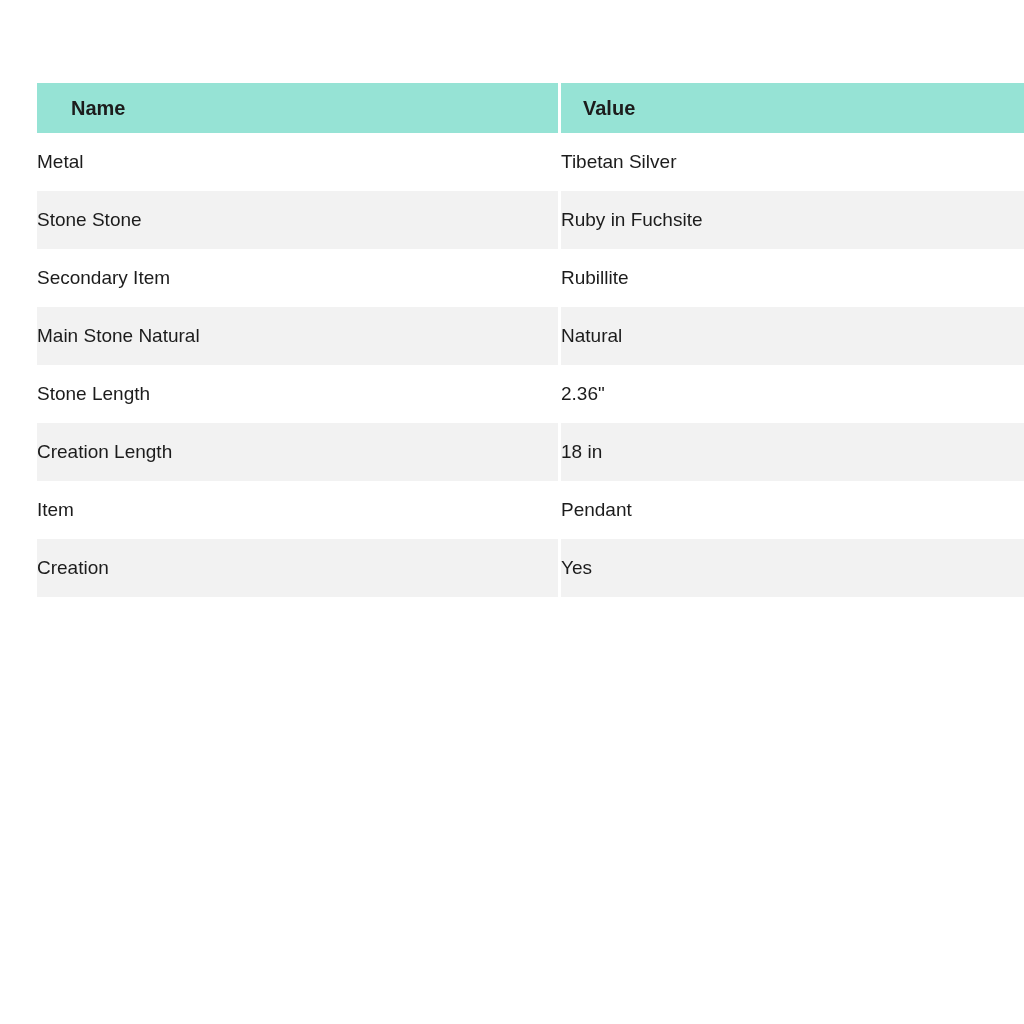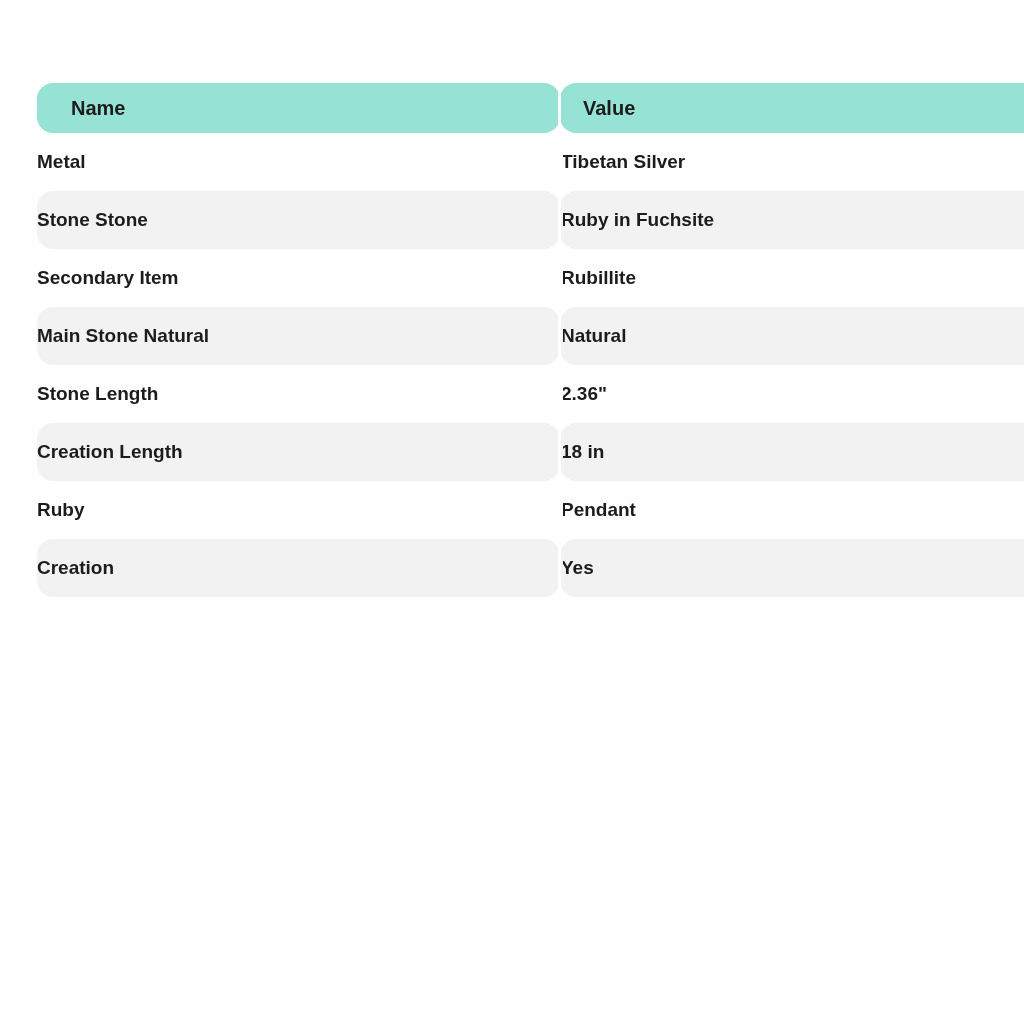--- a/index.html
+++ b/index.html
@@ -26,31 +26,30 @@
     table-layout: fixed;
   }
   .attr-table th, .attr-table td {
     font-size: 19px;
     color: var(--text-color, #1c1c1c);
     text-align: left;
     vertical-align: middle;
     padding: 0;
     white-space: nowrap;
     overflow: hidden;
-    border-radius: 16px;
   }
   .attr-table th {
     background: var(--header-bg, #96e3d5);
     height: 50px;
     font-weight: 600;
     font-size: 20px;
   }
   .attr-table td {
     height: 58px;
-    font-weight: 700;
+    font-weight: 400;
     background: var(--row-bg, #ffffff);
   }
   .attr-table tr.alt td {
     background: var(--row-alt-bg, #f2f2f2);
   }
   .name-col { width: 487px; }
   .value-col { width: 477px; }
   .name-cell, th.name-col { padding-left: 34px; }
   .value-cell, th.value-col { padding-left: 22px; }
   th.value-col, td.value-cell {
@@ -87,21 +86,21 @@
         </tr>
         <tr>
           <td class="name-cell">Stone Length</td>
           <td class="value-cell">2.36"</td>
         </tr>
         <tr class="alt">
           <td class="name-cell">Creation Length</td>
           <td class="value-cell">18 in</td>
         </tr>
         <tr>
-          <td class="name-cell">Ruby</td>
+          <td class="name-cell">Item</td>
           <td class="value-cell">Pendant</td>
         </tr>
         <tr class="alt">
           <td class="name-cell">Creation</td>
           <td class="value-cell">Yes</td>
         </tr>
       </tbody>
   </table>
 </div>
 

